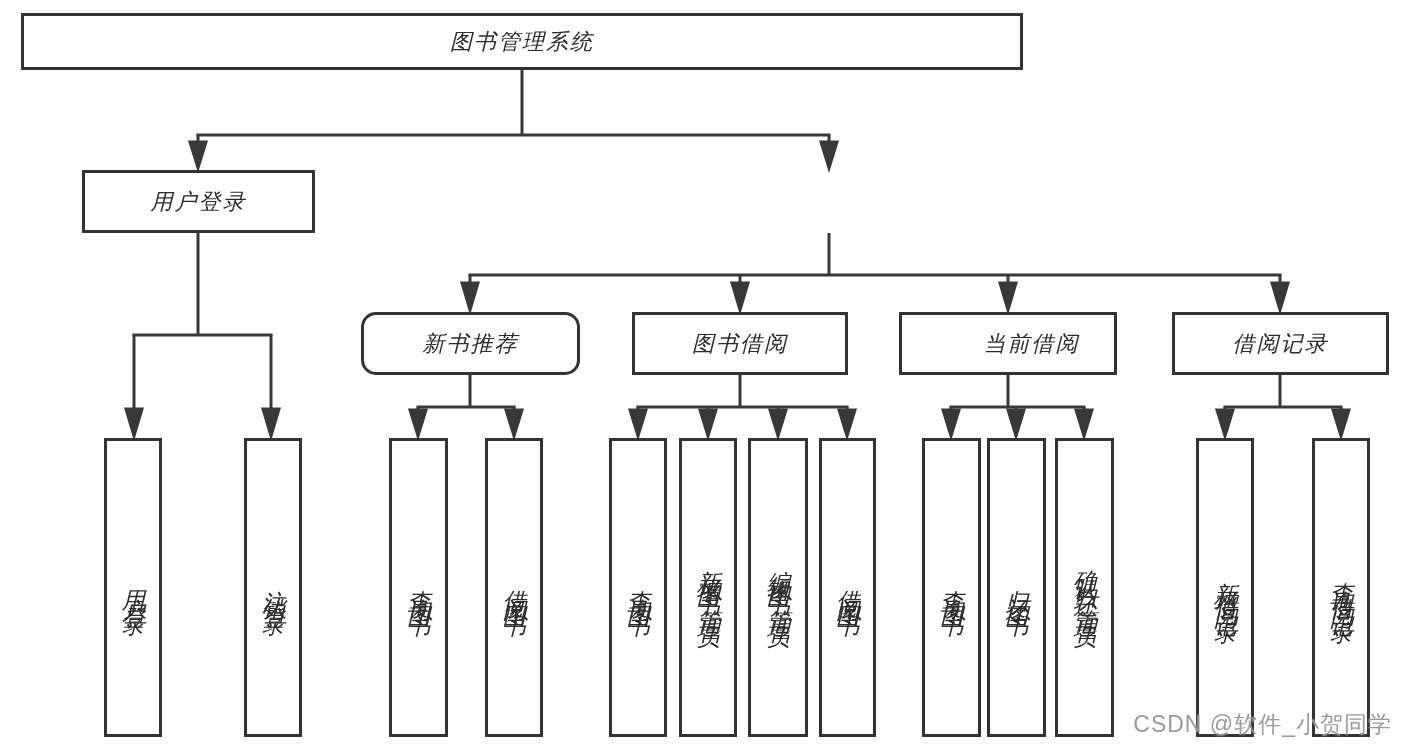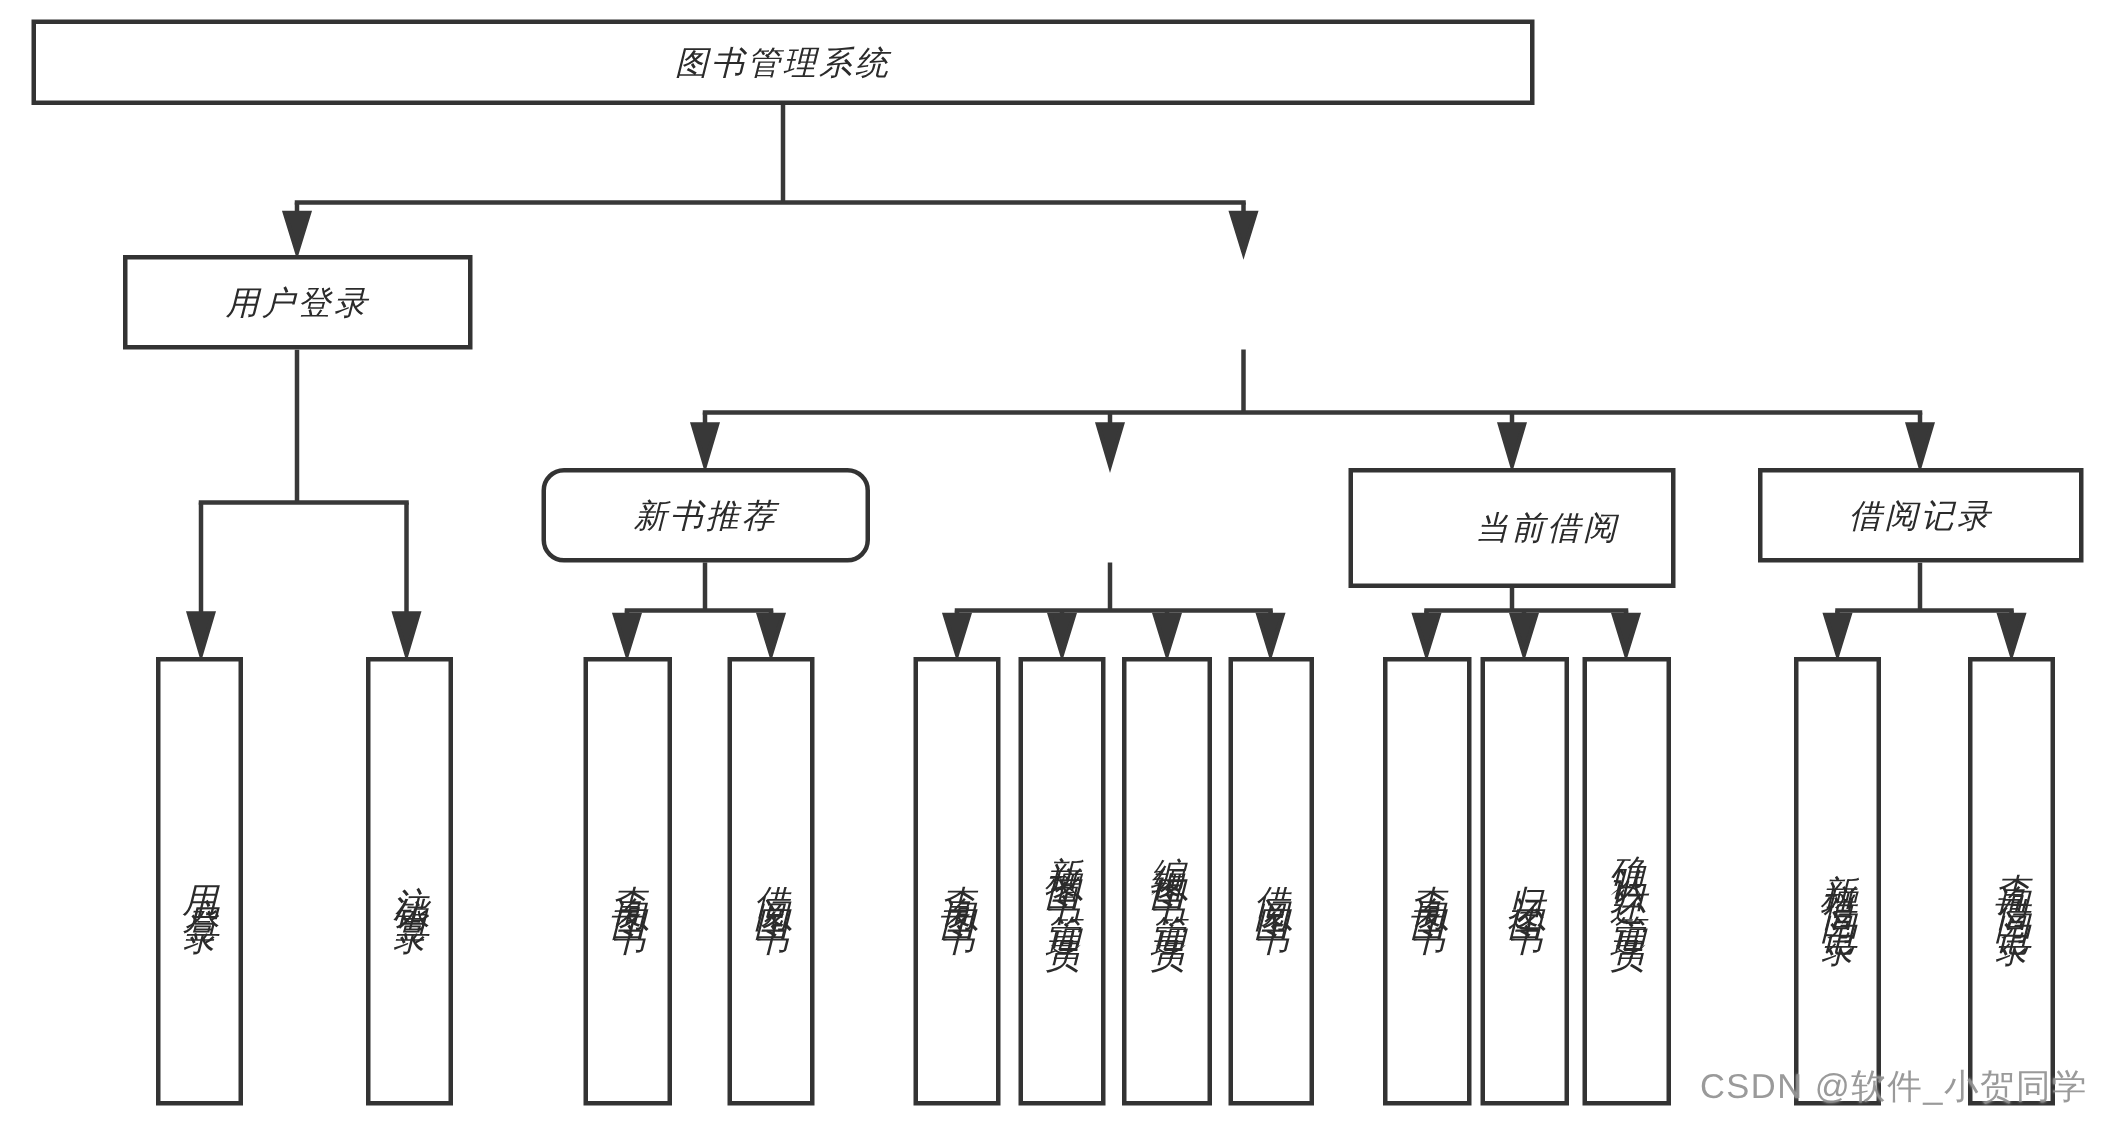--- a/index.html
+++ b/index.html
@@ -133,21 +133,22 @@
         <polygon points="1333,410 1349,410 1341,436"></polygon>
       </g>
     </g>
   </svg>
 
   <div class="node" style="left:21px; top:13px; width:1002px; height:57px;">图书管理系统</div>
 
   <div class="node" style="left:82px; top:170px; width:233px; height:63px;">用户登录</div>
 
   <div class="node" style="left:361px; top:312px; width:219px; height:63px;border-radius:15px;">新书推荐</div>
-  <div class="node" style="left:899px; top:312px; width:218px; height:80px;padding-left:47px;">当前借阅</div>
+  <div class="node" style="left:632px; top:312px; width:216px; height:63px;">图书借阅</div>
+  <div class="node" style="left:899px; top:312px; width:218px; height:63px;padding-left:47px;">当前借阅</div>
   <div class="node" style="left:1172px; top:312px; width:217px; height:63px;">借阅记录</div>
 
   <div class="node leaf" style="left:104px; top:438px; width:58px; height:299px;">
     <span class="vtext">用户登录</span>
   </div>
   <div class="node leaf" style="left:244px; top:438px; width:58px; height:299px;">
     <span class="vtext">注销登录</span>
   </div>
 
   <div class="node leaf" style="left:389px; top:438px; width:59px; height:299px;">

